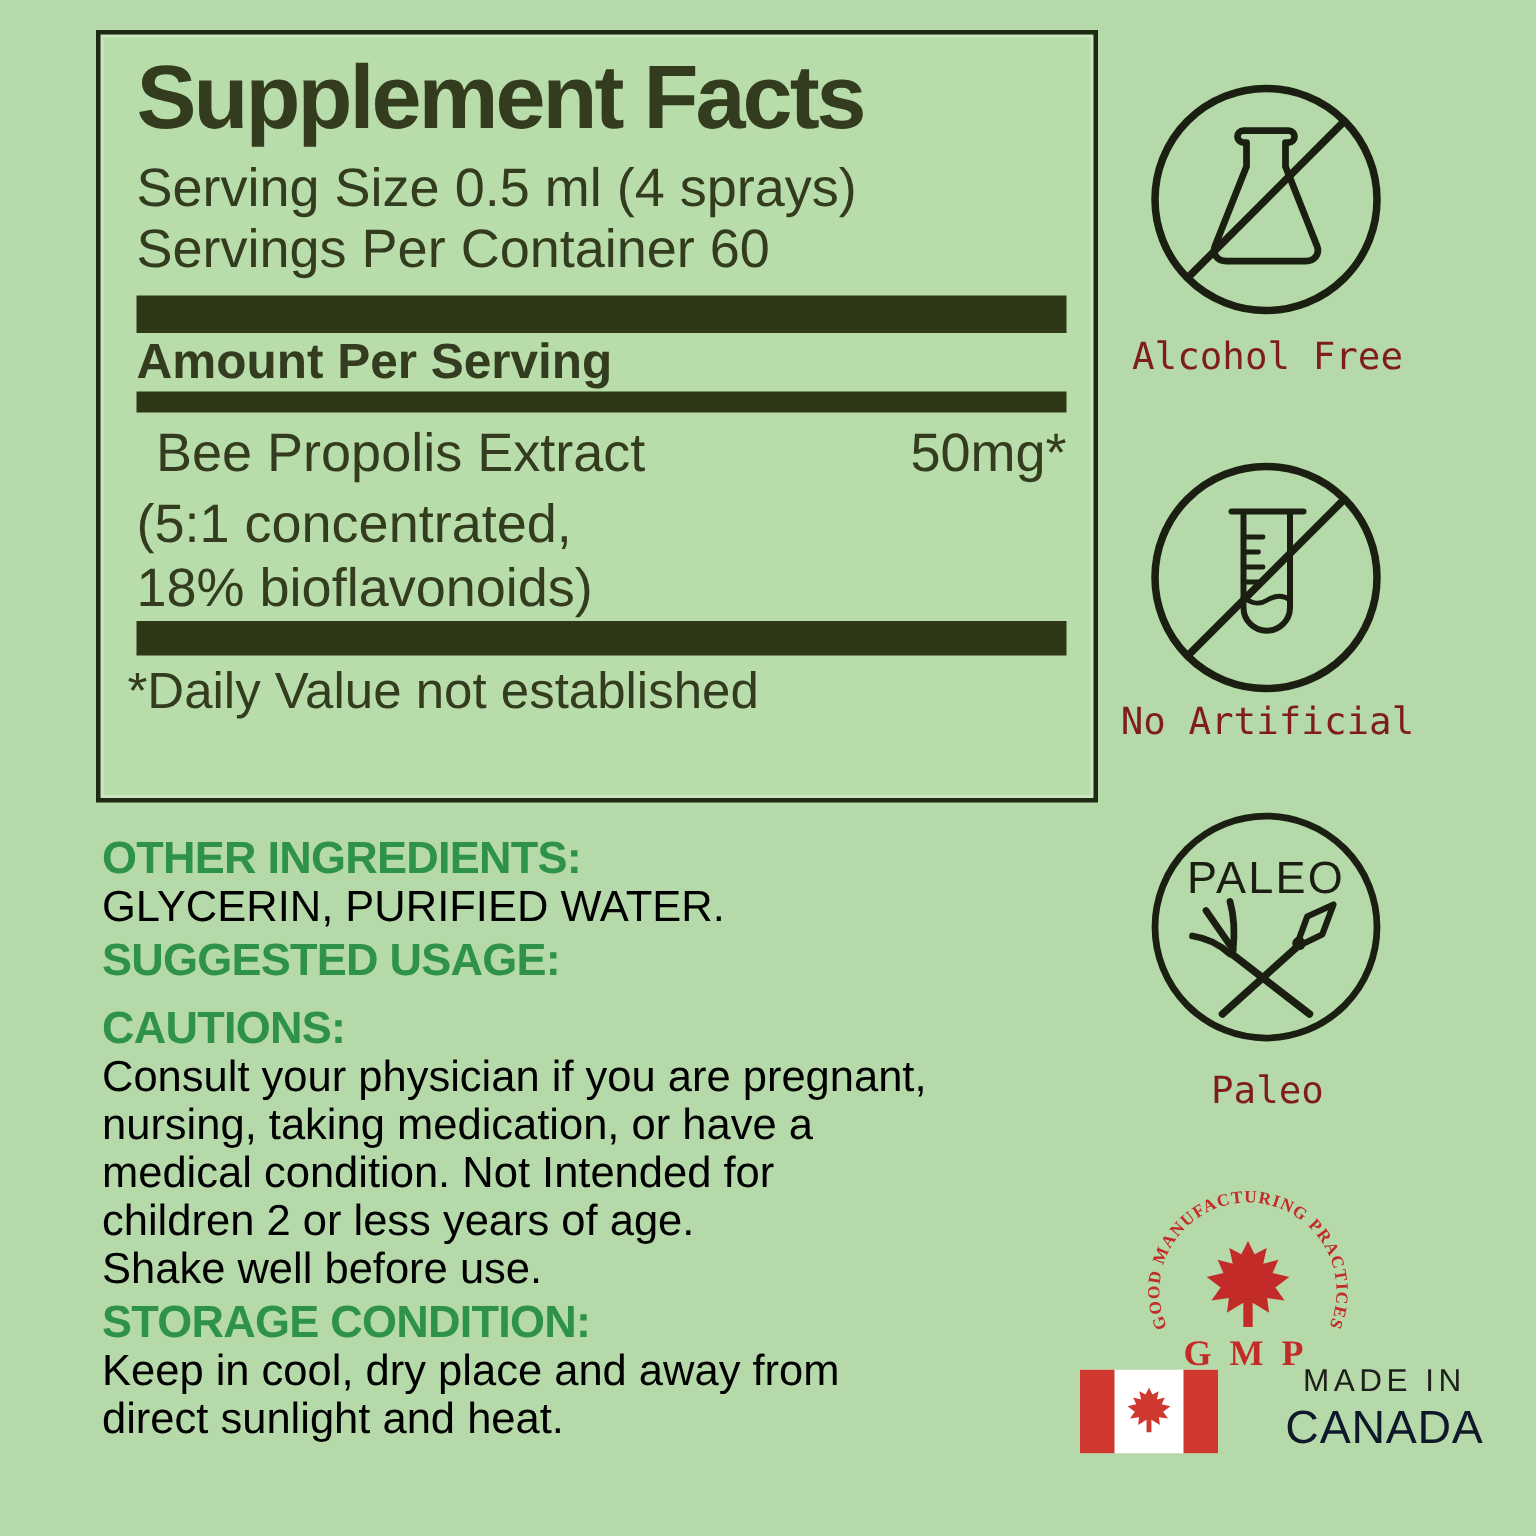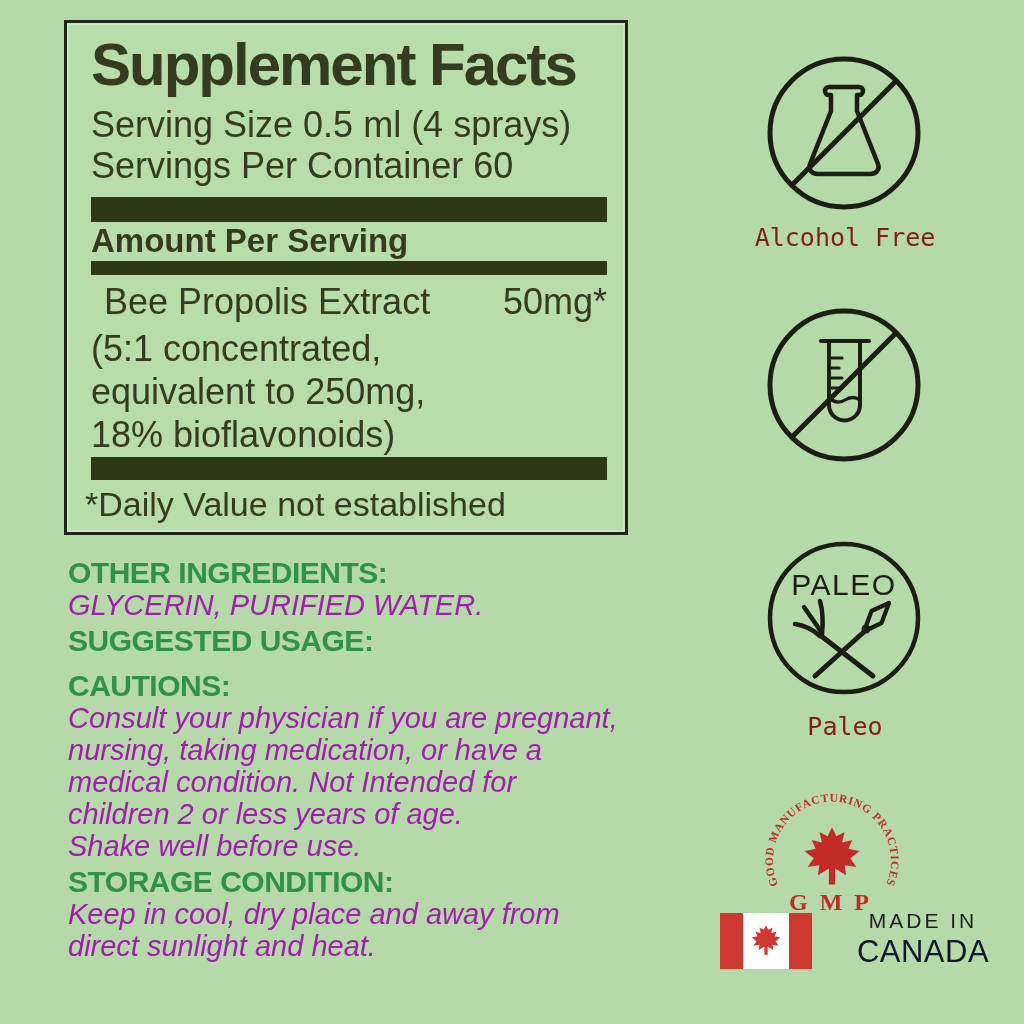--- a/index.html
+++ b/index.html
@@ -6,21 +6,21 @@
   body{
     width:1024px;height:1024px;position:relative;overflow:hidden;
     background:#b6d9a9;
     font-family:"Liberation Sans", sans-serif;
     -webkit-font-smoothing:antialiased;
   }
   .stage{position:absolute;inset:0;}
 
   
   .sf-panel{
-    position:absolute;left:64px;top:20px;width:564px;height:515px;
+    position:absolute;left:64px;top:20px;width:668px;height:515px;
     box-sizing:border-box;border:3px solid #1e2913;background:#b9dcab;
     padding:0 18px 0 24px;
     color:#333c1e;
     box-shadow:inset 0 0 0 2px rgba(255,255,255,0.28);
   }
   .sf-title{
     margin-top:12px;font-size:60px;font-weight:700;letter-spacing:-2px;
     line-height:1.0;white-space:nowrap;
   }
   .sf-serving{font-size:36px;line-height:41px;margin-top:9px;white-space:nowrap;}
@@ -34,21 +34,21 @@
   .sf-row .amt{white-space:nowrap;}
   .sf-detail{font-size:36px;line-height:43px;margin-top:5px;white-space:nowrap;}
   .sf-footnote{font-size:34px;margin-top:5px;margin-left:-6px;white-space:nowrap;}
 
   
   .info-block{position:absolute;left:68px;top:557px;width:640px;}
   .info-heading{
     color:#2e9348;font-weight:700;font-size:30px;line-height:32px;
     letter-spacing:-0.5px;white-space:nowrap;
   }
-  .info-line{color:#a21caf;font-size:29px;line-height:32px;white-space:nowrap;font-style:italic;}
+  .info-line{color:#000000;font-size:29px;line-height:32px;white-space:nowrap;}
   .gap-s{margin-top:4px;}
   .gap-m{margin-top:13px;}
   .gap-t{margin-top:4px;}
 
   
   .badge{position:absolute;}
   .badge svg{display:block;}
   .badge-label{
     position:absolute;text-align:center;
     font-family:"DejaVu Sans Mono", monospace;
@@ -71,21 +71,20 @@
     <div class="sf-serving">Serving Size 0.5 ml (4 sprays)</div>
     <div class="sf-serving" style="margin-top:0;">Servings Per Container 60</div>
     <div class="sf-bar bar-thick1"></div>
     <div class="sf-amount">Amount Per Serving</div>
     <div class="sf-bar bar-mid"></div>
     <div class="sf-row">
       <span class="name">Bee Propolis Extract</span>
       <span class="amt">50mg*</span>
     </div>
     <div class="sf-detail">(5:1 concentrated,</div>
-    <div class="sf-detail" style="margin-top:0;">equivalent to 250mg,</div>
     <div class="sf-detail" style="margin-top:0;">18% bioflavonoids)</div>
     <div class="sf-bar bar-thick2"></div>
     <div class="sf-footnote">*Daily Value not established</div>
   </div>
 
   <div class="info-block">
     <div class="info-heading">OTHER INGREDIENTS:</div>
     <div class="info-line">GLYCERIN, PURIFIED WATER.</div>
 
     <div class="info-heading gap-s">SUGGESTED USAGE:</div>
@@ -121,20 +120,21 @@
         <path d="M64,36 v63 a15.5,15.5 0 0 0 31,0 v-63" stroke-width="4"></path>
         <line x1="65" y1="52" x2="77" y2="52" stroke-width="3.2"></line>
         <line x1="65" y1="62" x2="74" y2="62" stroke-width="3.2"></line>
         <line x1="65" y1="72" x2="77" y2="72" stroke-width="3.2"></line>
         <line x1="65" y1="82" x2="74" y2="82" stroke-width="3.2"></line>
         <path d="M64,92 q8,7 16,2 q8,-5 15,0" stroke-width="3.2"></path>
         <line x1="29" y1="129" x2="129" y2="29" stroke-width="5"></line>
       </g>
     </svg>
   </div>
+  <div class="badge-label" style="left:745px;top:466px;width:200px;">No Artificial</div>
 
   <div class="badge" style="left:765px;top:540px;">
     <svg width="158" height="158" viewBox="0 0 158 158">
       <g fill="none" stroke="#1a1f12" stroke-linecap="round" stroke-linejoin="round">
         <circle cx="79" cy="78" r="74" stroke-width="4.5"></circle>
 
         <line x1="55" y1="95" x2="108" y2="136" stroke-width="5"></line>
         <path d="M30,84 q14,2 25,12" stroke-width="4.5"></path>
         <line x1="39" y1="67" x2="57" y2="93" stroke-width="4.5"></line>
         <path d="M55,61 q4,14 2,33" stroke-width="4.5"></path>

